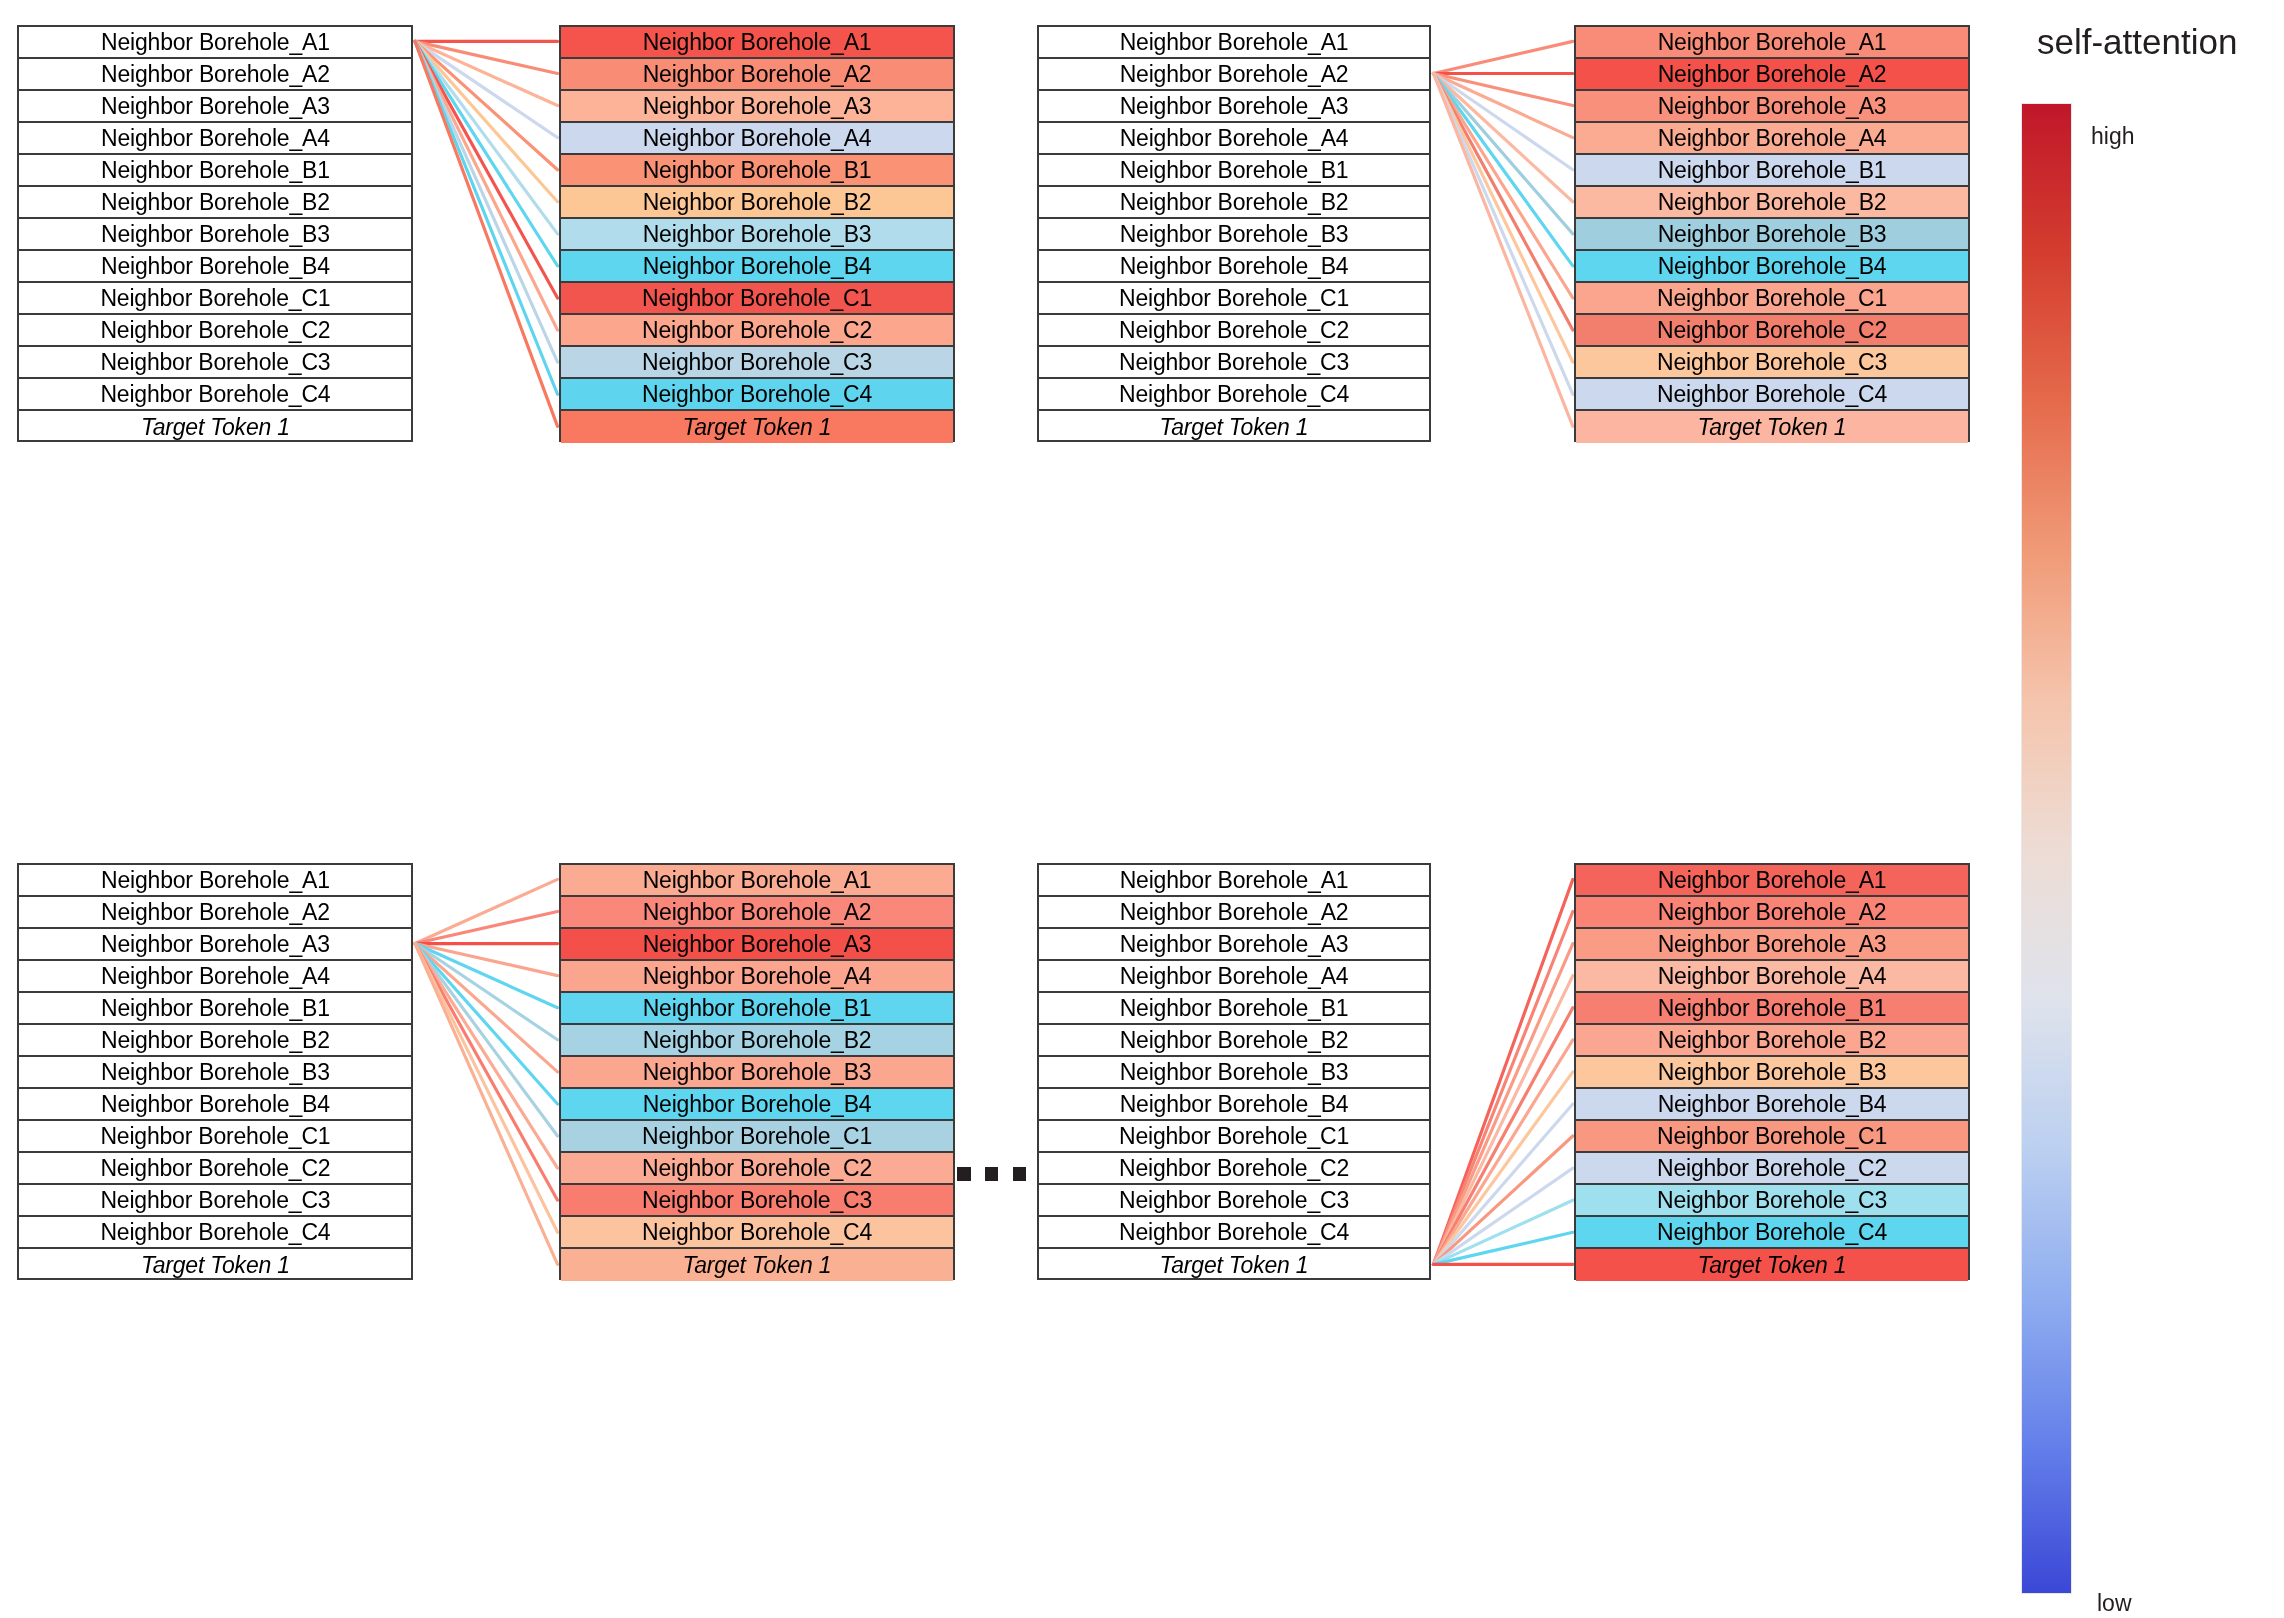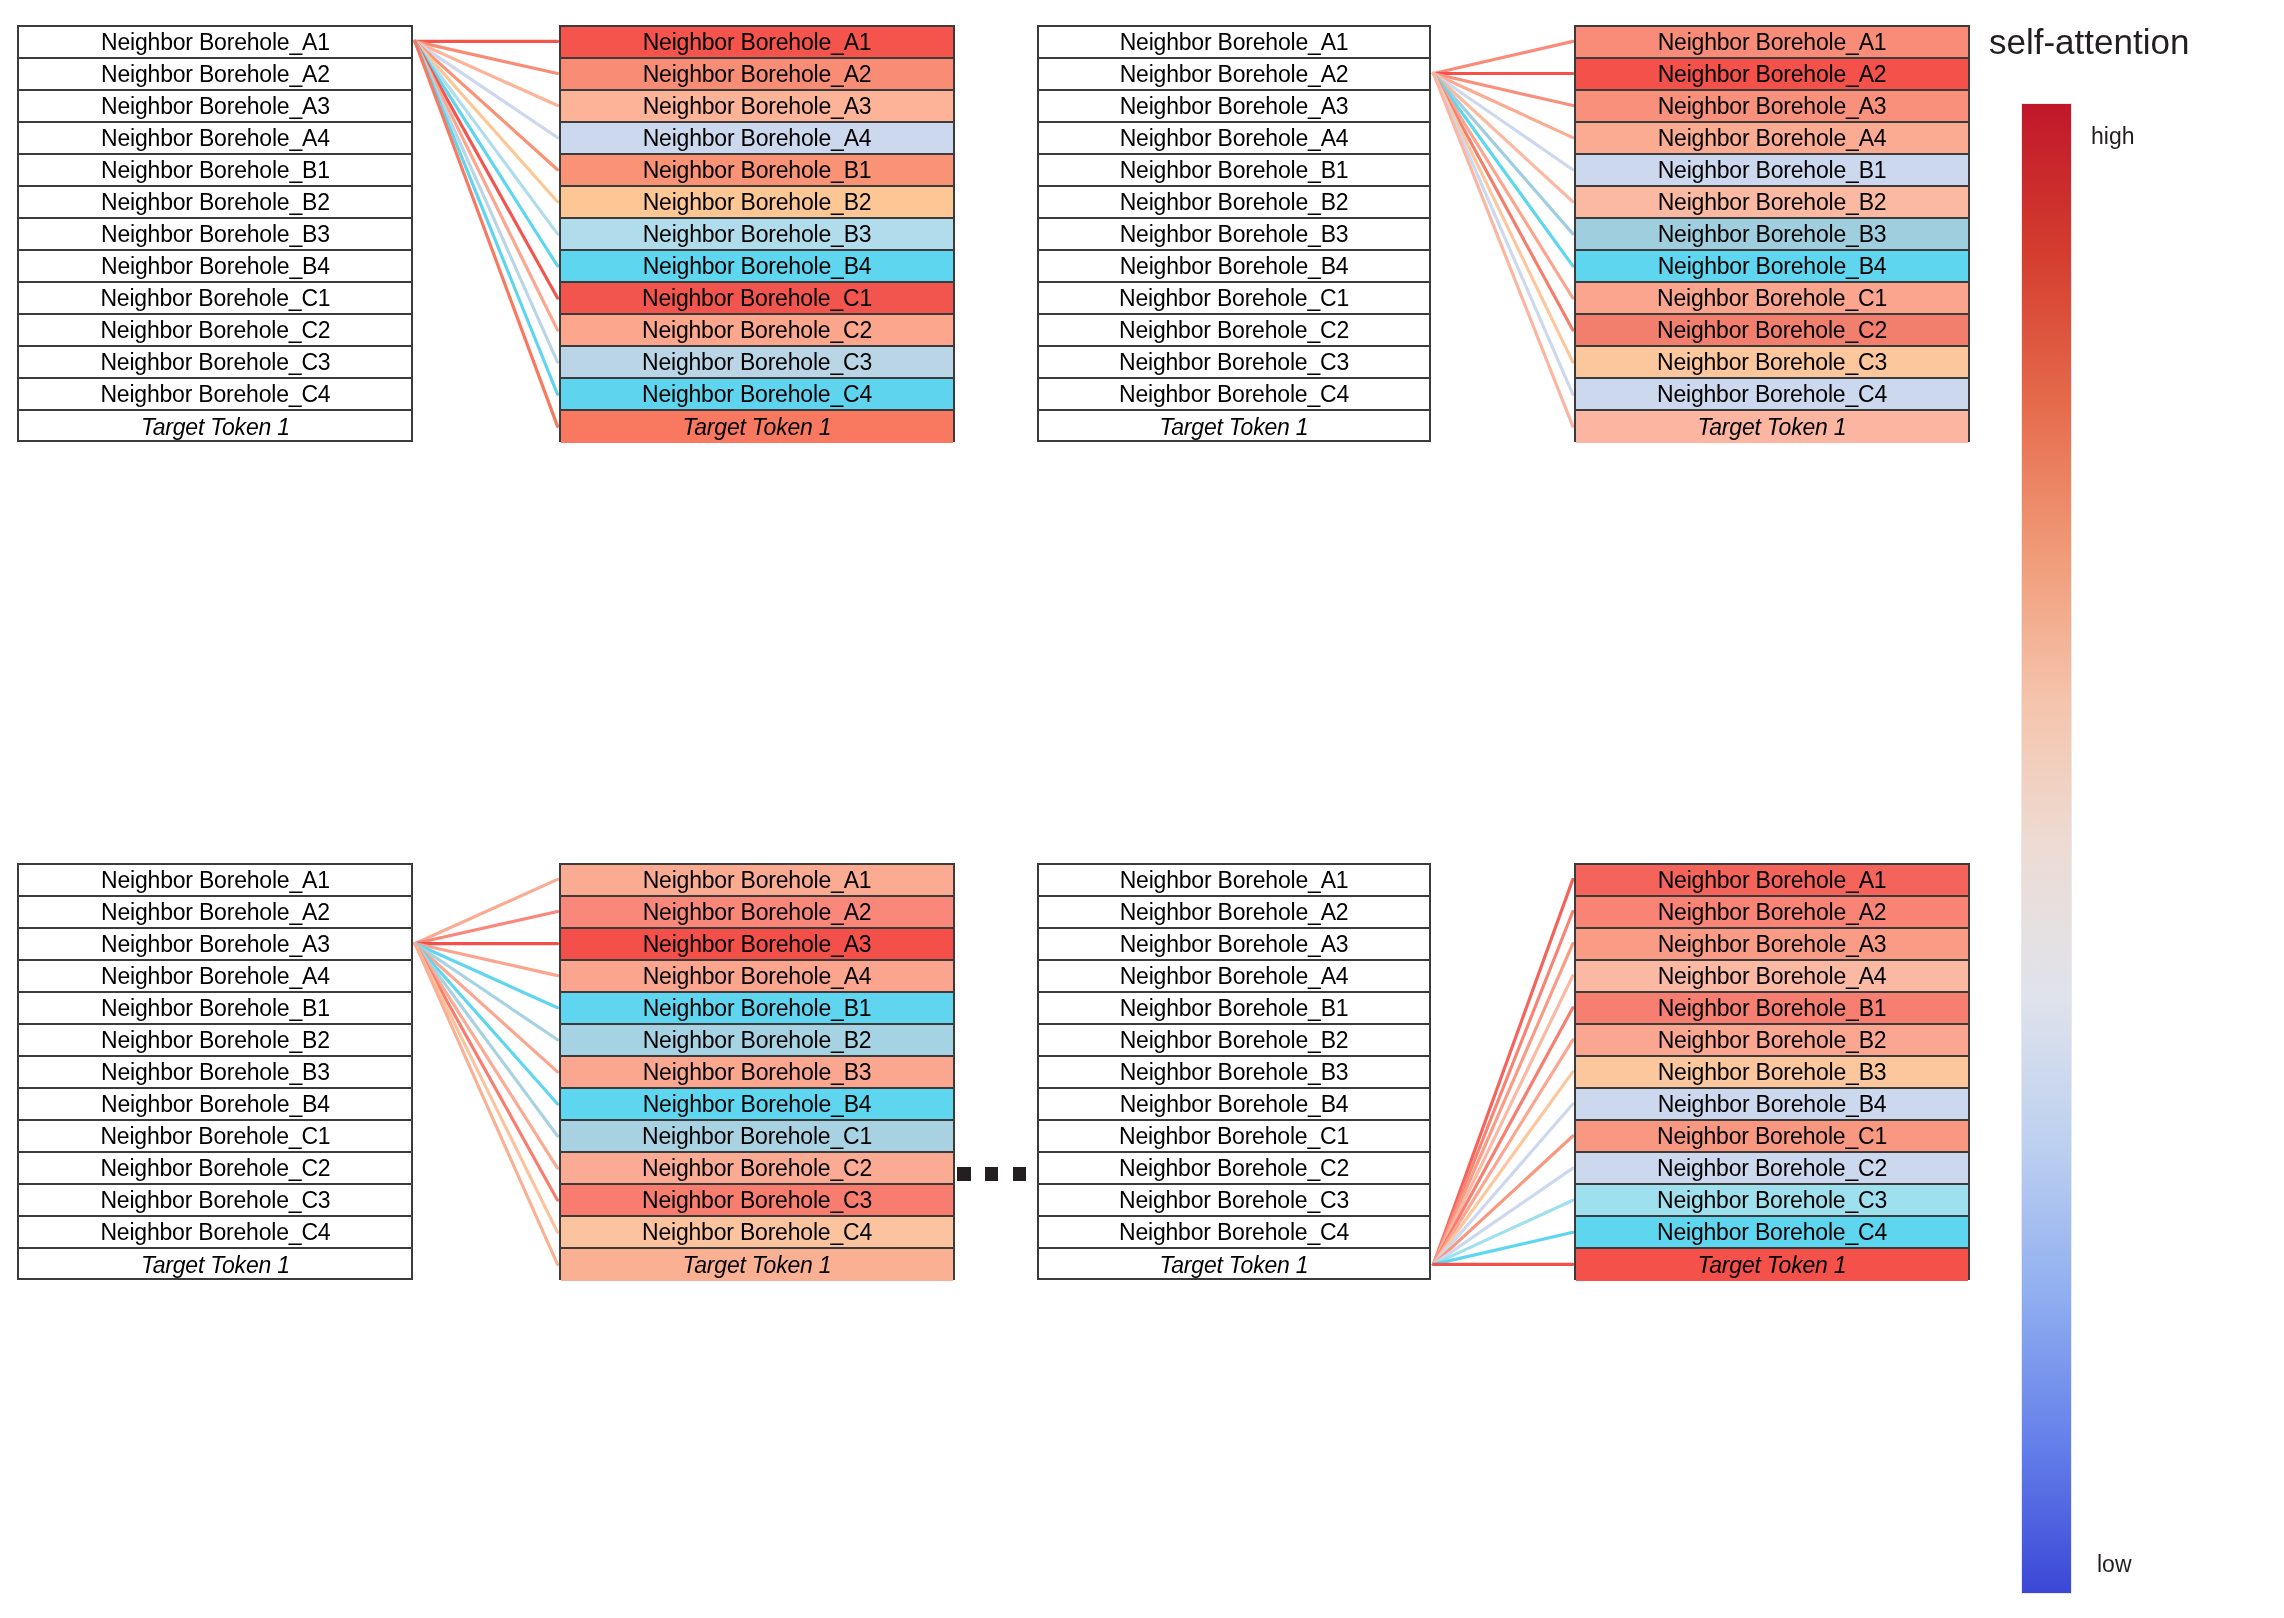--- a/index.html
+++ b/index.html
@@ -67,20 +67,21 @@
     height: 13.5px;
     background: #231f20;
   }
 
   
   .legend-title {
     position: absolute;
     font-size: 35px;
     color: #231f20;
     white-space: nowrap;
+    margin-left: 48px;
   }
   .cbar {
     position: absolute;
     border: 0.8px solid #e8e8e8;
   }
   .cbar-label {
     position: absolute;
     font-size: 23px;
     color: #231f20;
     white-space: nowrap;
@@ -274,16 +275,16 @@
     <i></i>
     <i></i>
   </div>
 
   <div class="legend-title" style="left:1989px; top:22px;">self-attention</div>
 
   <div class="cbar" id="colorbar" style="left: 2021px; top: 103px; width: 49px; height: 1489px; background: linear-gradient(rgb(192, 23, 42), rgb(212, 61, 46), rgb(229, 106, 76), rgb(240, 154, 119), rgb(245, 196, 172), rgb(237, 220, 212), rgb(223, 227, 236), rgb(188, 208, 240), rgb(144, 174, 240), rgb(100, 128, 234), rgb(59, 71, 214));"></div>
 
   <div class="cbar-label" style="left:2091px; top:123px;">high</div>
 
-  <div class="cbar-label" style="left:2097px; top:1551px;">low</div>
+  <div class="cbar-label" style="left:2097px; top:1590px;">low</div>
 
 </div>
 
 
 </body></html>

